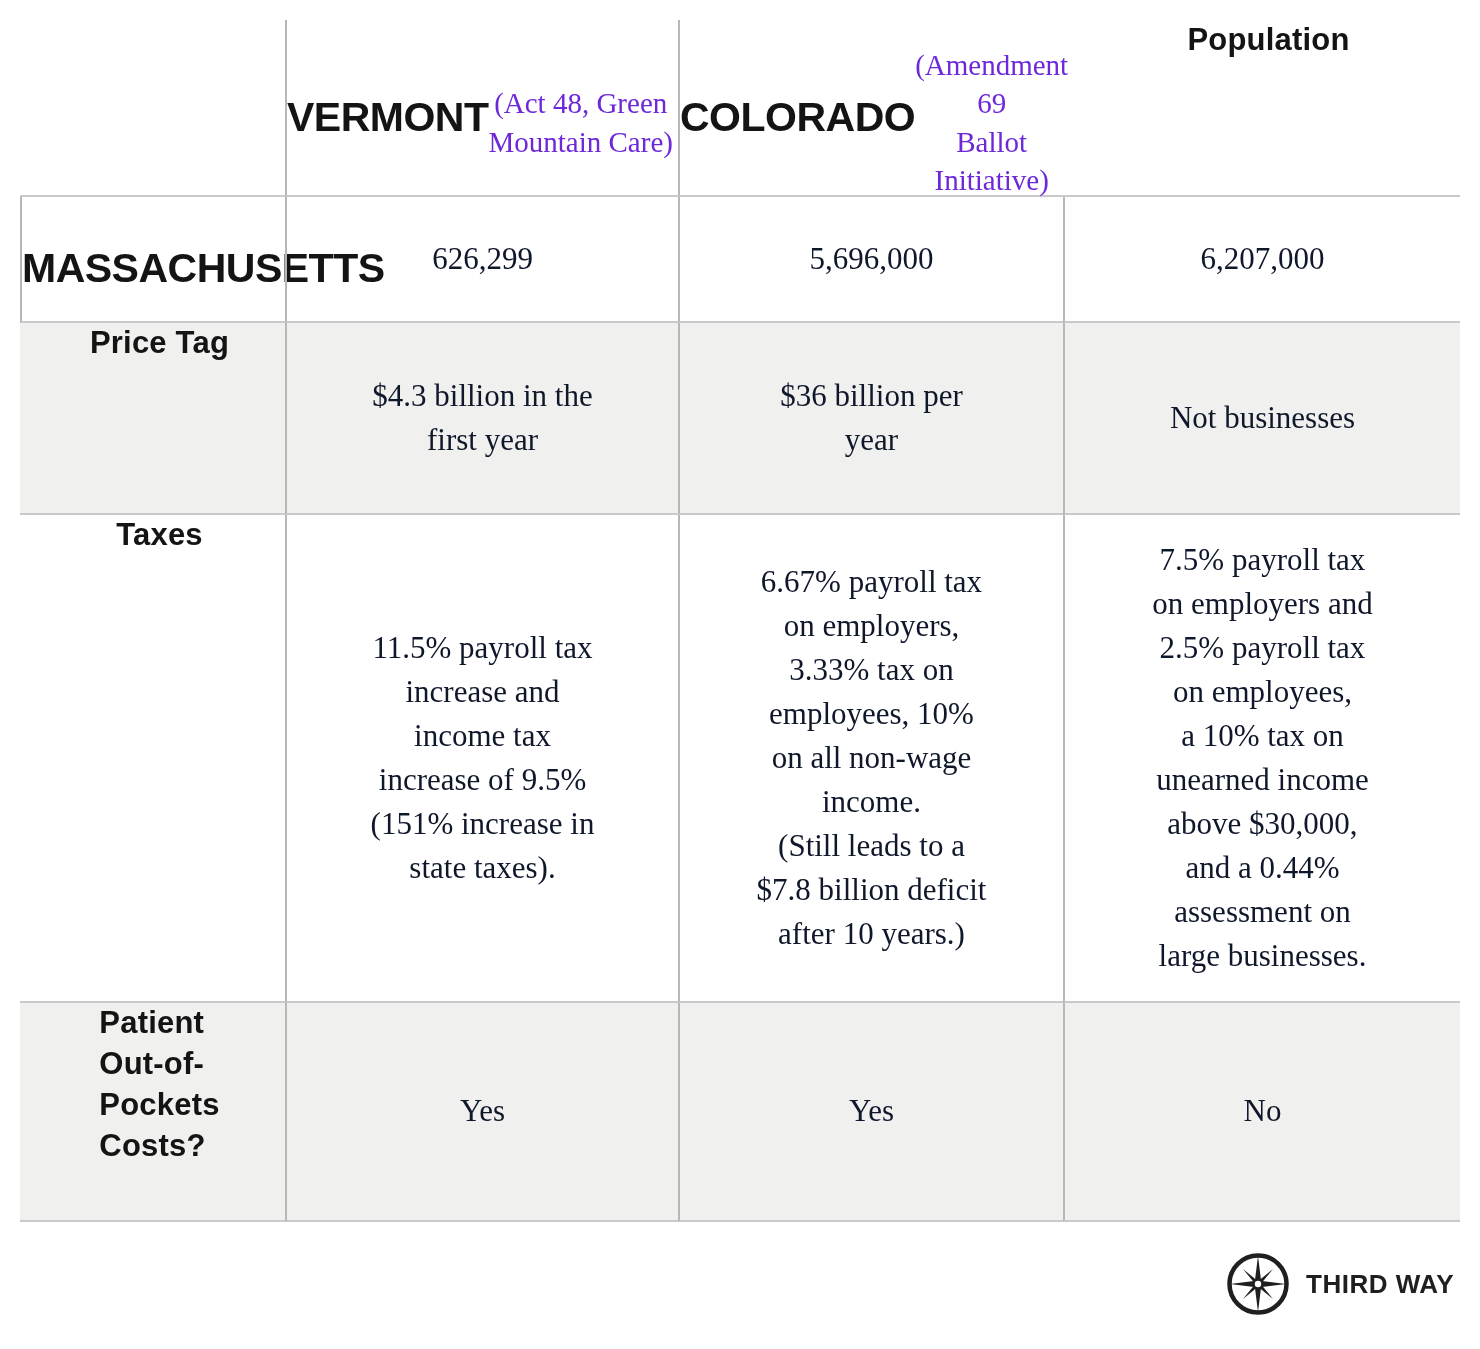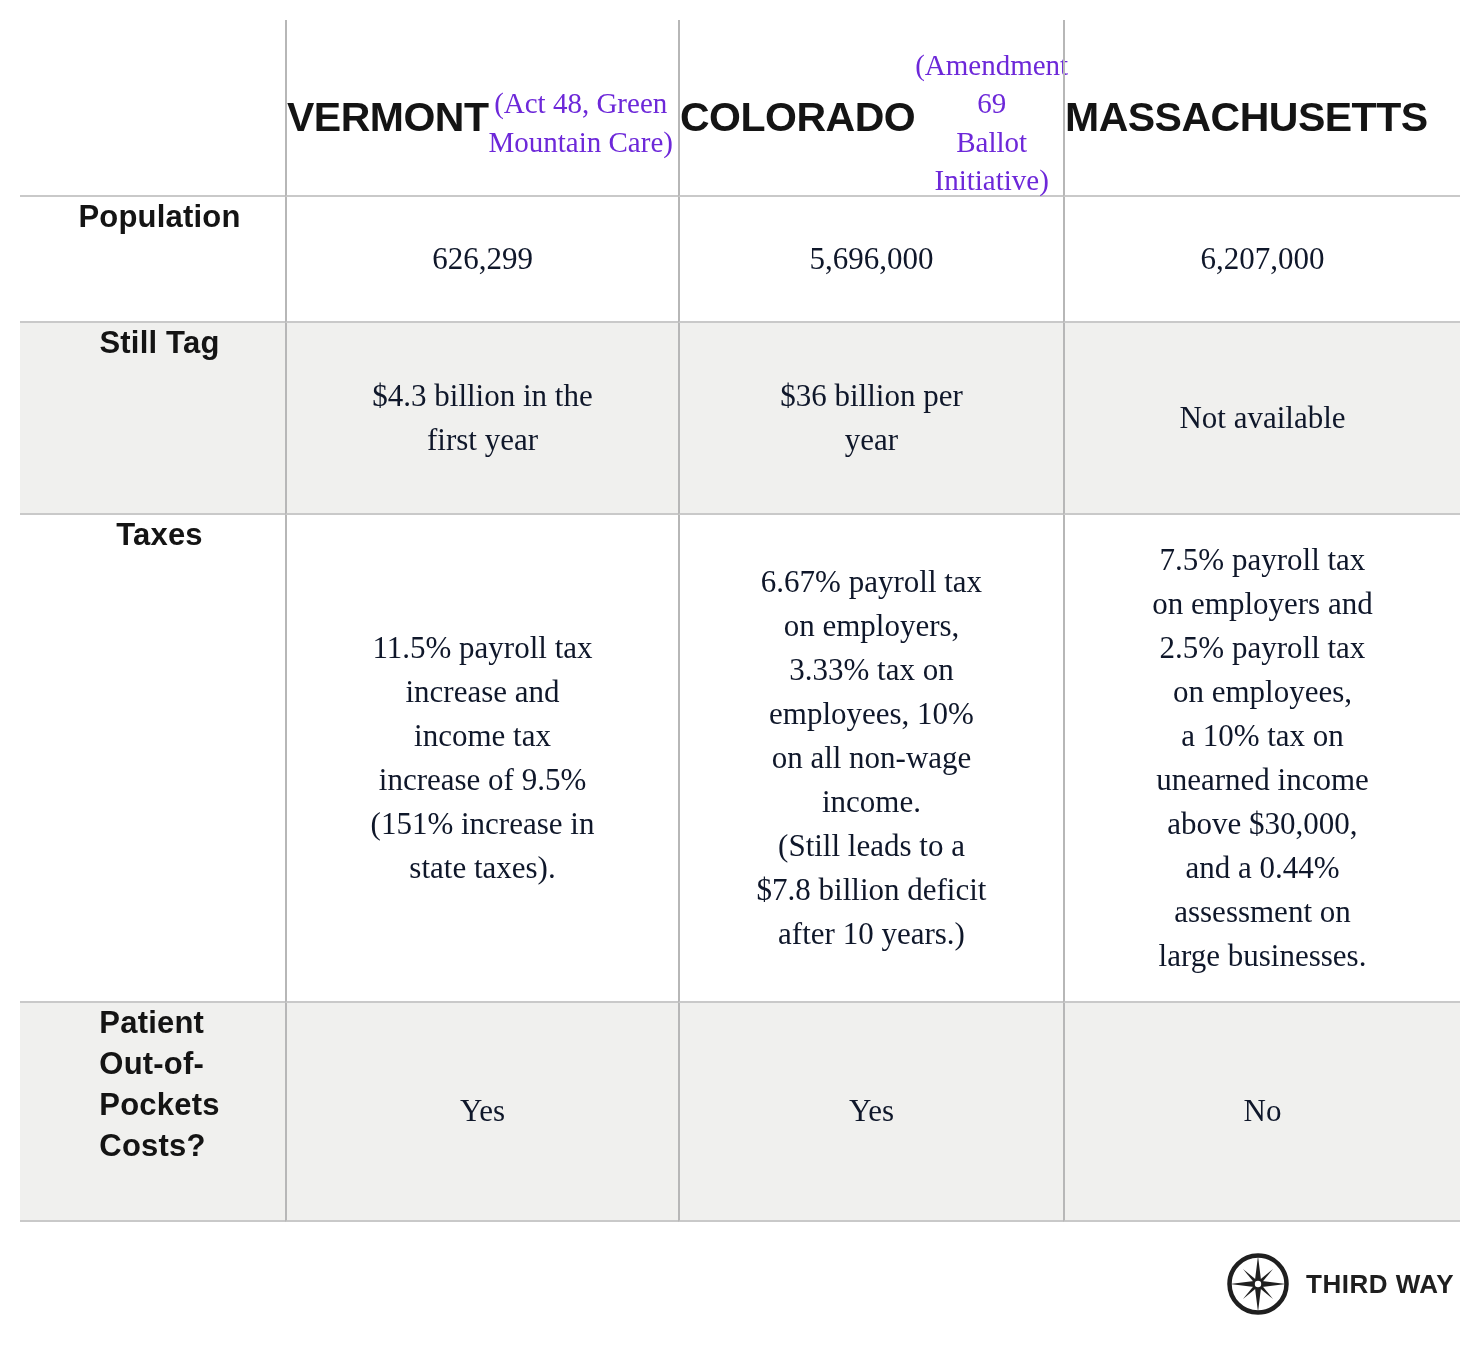--- a/index.html
+++ b/index.html
@@ -61,50 +61,50 @@
   <div class="cell header-cell vline">
     <div class="state-name">VERMONT</div>
     <div class="state-sub">(Act 48, Green
 Mountain Care)</div>
   </div>
   <div class="cell header-cell vline">
     <div class="state-name">COLORADO</div>
     <div class="state-sub">(Amendment 69
 Ballot Initiative)</div>
   </div>
+  <div class="cell label-cell">
+    <div class="row-label">Population</div>
+  </div>
+
   <div class="cell header-cell vline">
     <div class="state-name">MASSACHUSETTS</div>
-  </div>
-
-  <div class="cell label-cell">
-    <div class="row-label">Population</div>
   </div>
   <div class="cell vline">
     <div class="value">626,299</div>
   </div>
   <div class="cell vline">
     <div class="value">5,696,000</div>
   </div>
   <div class="cell vline">
     <div class="value">6,207,000</div>
   </div>
 
   <div class="cell label-cell shade">
-    <div class="row-label">Still Tag</div>
+    <div class="row-label">Price Tag</div>
   </div>
   <div class="cell vline shade">
     <div class="value">$4.3 billion in the
 first year</div>
   </div>
   <div class="cell vline shade">
     <div class="value">$36 billion per
 year</div>
   </div>
   <div class="cell vline shade">
-    <div class="value">Not available</div>
+    <div class="value">Not businesses</div>
   </div>
 
   <div class="cell label-cell">
     <div class="row-label">Taxes</div>
   </div>
   <div class="cell vline">
     <div class="value">11.5% payroll tax
 increase and
 income tax
 increase of 9.5%

